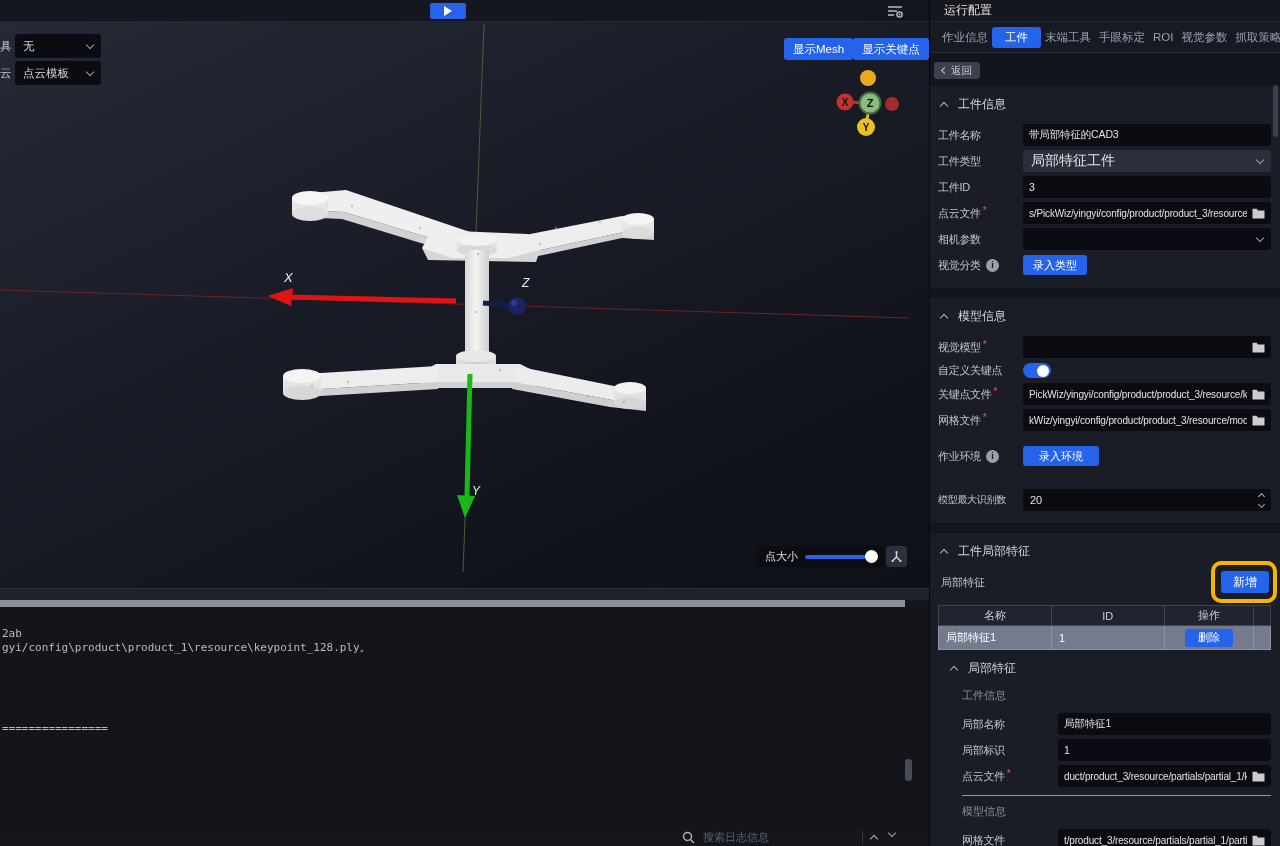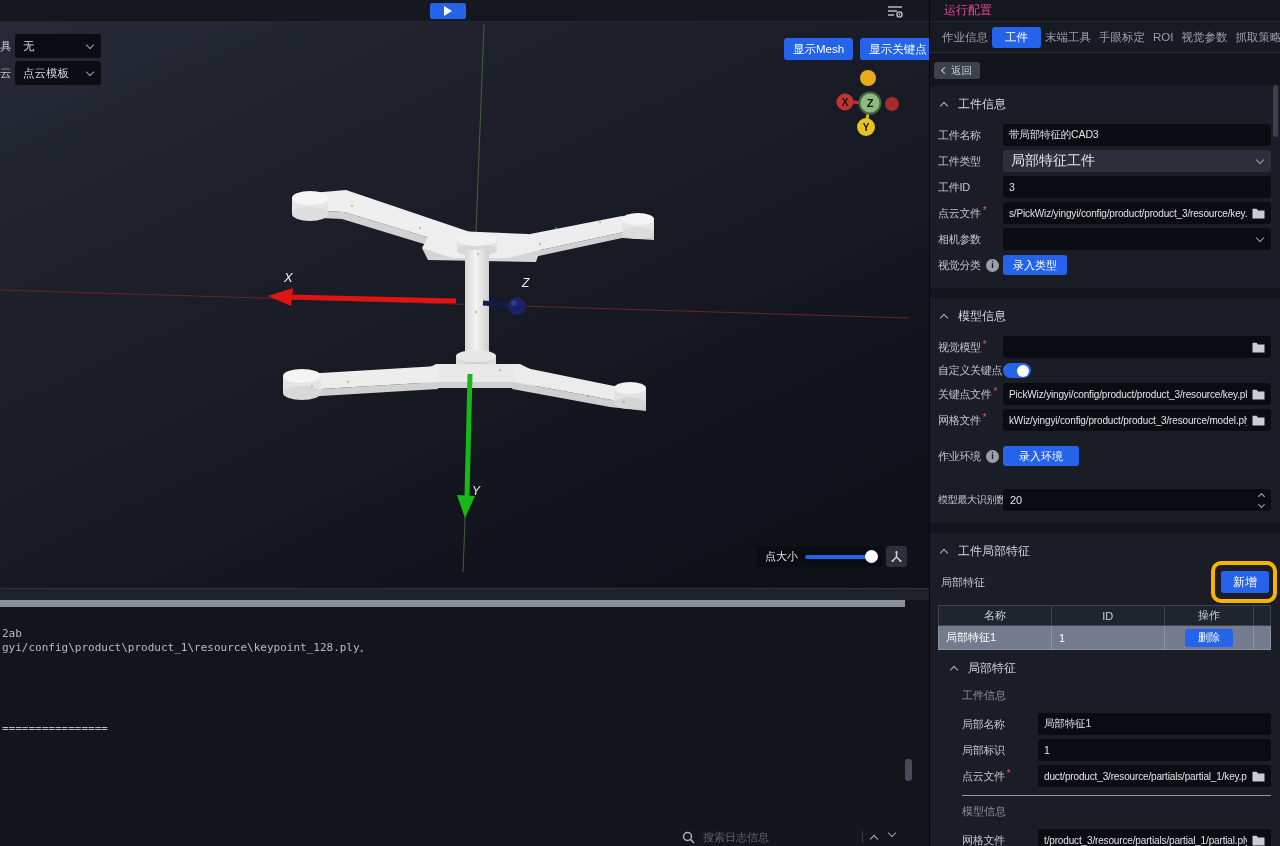--- a/index.html
+++ b/index.html
@@ -16,21 +16,21 @@
 
   .lv-canvas { position:absolute; top:22px; left:0; width:929px; height:566px; background:linear-gradient(155deg,#262a36 0%,#1a1d27 40%,#12141d 75%,#0e1017 100%); overflow:hidden; }
   .scene { position:absolute; inset:0; }
 
   .dd-row { position:absolute; left:0; display:flex; align-items:center; gap:3px; z-index:4; }
   .dd-label { font-size:11.5px; color:#c2c5cd; width:12px; overflow:hidden; flex:none; }
   .dd { width:86px; height:24px; background:#0b0c11; border-radius:3px; display:flex; align-items:center; justify-content:space-between; padding:0 8px; font-size:11.5px; color:#d6d9df; cursor:pointer; }
   .chev-down { width:6px; height:6px; border-right:1.5px solid #9aa0aa; border-bottom:1.5px solid #9aa0aa; transform:rotate(45deg); margin-top:-3px; flex:none; }
   .chev-up { width:6px; height:6px; border-left:1.5px solid #aeb3bd; border-top:1.5px solid #aeb3bd; transform:rotate(45deg); margin-top:3px; flex:none; }
 
-  .lv-btns { position:absolute; top:38px; left:784px; display:flex; gap:7px; z-index:4; }
+  .lv-btns { position:absolute; top:38px; left:784px; display:flex; z-index:4; }
   .btn-blue { height:22px; padding:0 9px; background:#2563eb; color:#fff; border:0; border-radius:3px; font-size:11.5px; cursor:pointer; white-space:nowrap; font-family:inherit; }
 
   .pointsize { position:absolute; left:757px; top:546px; width:126px; height:21px; background:rgba(8,10,14,.6); border-radius:3px; display:flex; align-items:center; padding:0 8px; gap:7px; z-index:4; }
   .ps-label { font-size:11px; color:#e3e6ec; flex:none; }
   .ps-track { position:relative; flex:1; height:4px; background:#2563eb; border-radius:2px; cursor:pointer; }
   .ps-knob { position:absolute; right:-3px; top:-4.5px; width:13px; height:13px; background:#fff; border-radius:50%; }
   .axis-btn { position:absolute; left:886px; top:546px; width:21px; height:21px; background:#2b303b; border:0; border-radius:3px; display:flex; align-items:center; justify-content:center; cursor:pointer; z-index:4; }
 
   .log-strip { position:absolute; top:588px; left:0; width:929px; height:12px; background:#1e222b; border-top:1px solid #2b303a; }
   .log-hscroll { position:absolute; top:600px; left:0; width:905px; height:7px; background:#8b9099; cursor:pointer; }
@@ -38,35 +38,35 @@
   .log-line { position:absolute; left:2px; white-space:nowrap; }
   .log-vthumb { position:absolute; left:905px; top:152px; width:7px; height:22px; background:#474c58; border-radius:3px; cursor:pointer; }
   .log-search { position:absolute; top:828px; left:668px; width:237px; height:18px; display:flex; align-items:center; gap:8px; background:#14161c; z-index:4; }
   .log-search input { flex:1; background:transparent; border:0; outline:none; color:#c9ccd3; font-size:11px; font-family:inherit; min-width:0; }
   .log-search input::placeholder { color:#5d636e; }
   .ls-div { width:1px; height:12px; background:#343946; flex:none; }
   .ls-chevs { display:flex; gap:12px; padding-right:10px; }
 
   
   .right { position:relative; width:350px; height:846px; background:#13151c; flex:none; overflow:hidden; }
-  .rp-title { height:22px; line-height:21px; padding-left:14px; font-size:12px; color:#ec4899; background:#15171e; border-bottom:1px solid #22262e; }
+  .rp-title { height:22px; line-height:21px; padding-left:14px; font-size:12px; color:#e5e5e5; background:#15171e; border-bottom:1px solid #22262e; }
   .rp-tabs { height:31px; display:flex; align-items:center; justify-content:space-between; padding:0 8px; background:#171923; border-bottom:1px solid #272c36; font-size:11.5px; color:#99a0ac; }
   .tab { padding:3px 4px; cursor:pointer; white-space:nowrap; }
   .tab.active { background:#2563eb; color:#fff; border-radius:3px; padding:3px 13px; }
   .rp-body { position:absolute; top:54px; bottom:0; left:0; width:350px; overflow:hidden; }
   .back-btn { margin:8px 0 7px 4px; height:17px; padding:0 8px; background:#3c414d; color:#c6c9d0; border:0; border-radius:3px; font-size:10.5px; display:inline-flex; align-items:center; gap:4px; cursor:pointer; font-family:Liberation Mono, monospace; }
   .chev-left { width:5px; height:5px; border-left:1.5px solid #c6c9d0; border-bottom:1.5px solid #c6c9d0; transform:rotate(45deg); }
 
   .sec { background:#1a1d26; padding:7px 9px 8px 8px; margin-bottom:10px; }
   .sec-h { display:flex; align-items:center; gap:11px; font-size:12px; color:#d3d6dd; margin:3px 0 11px 3px; cursor:pointer; }
   .frow { display:flex; align-items:center; margin-bottom:4px; min-height:22px; }
   .flabel { width:65px; flex:none; font-size:11px; color:#c2c5cd; letter-spacing:-.3px; white-space:nowrap; display:flex; align-items:center; }
   .flabel.tight { font-size:10px; }
   .req::after { content:"*"; color:#e05b5b; font-size:10px; position:relative; top:-3px; margin-left:2px; }
-  .fctrl { flex:1; display:flex; align-items:flex-start; min-width:0; }
+  .fctrl { flex:1; display:flex; align-items:flex-start; min-width:0;margin-left:20px; }
   .tinput { flex:1; height:22px; background:#0b0c11; border-radius:3px; display:flex; align-items:center; padding:0 6px; min-width:0; }
   .tinput input { flex:1; background:transparent; border:0; outline:none; color:#dfe2e8; font-size:10.5px; font-family:inherit; min-width:0; letter-spacing:-.15px; }
   .tinput.file input { font-size:10px; }
   .folder { flex:none; margin-left:5px; cursor:pointer; }
   .fsel { flex:1; height:22px; background:#2a2f3b; border-radius:3px; display:flex; align-items:center; justify-content:space-between; padding:0 8px; font-size:14px; color:#dfe2e8; cursor:pointer; min-width:0; }
   .fsel.dark { background:#0b0c11; }
   .fsel span { overflow:hidden; white-space:nowrap; }
   .toggle { width:28px; height:15px; background:#2563eb; border-radius:8px; position:relative; cursor:pointer; flex:none; }
   .toggle i { position:absolute; right:2px; top:1.5px; width:12px; height:12px; border-radius:50%; background:#fff; }
   .info-i { width:13px; height:13px; border-radius:50%; background:#99a0ab; color:#15171c; font-size:9px; font-weight:bold; font-style:normal; display:inline-flex; align-items:center; justify-content:center; margin-left:5px; flex:none; }

